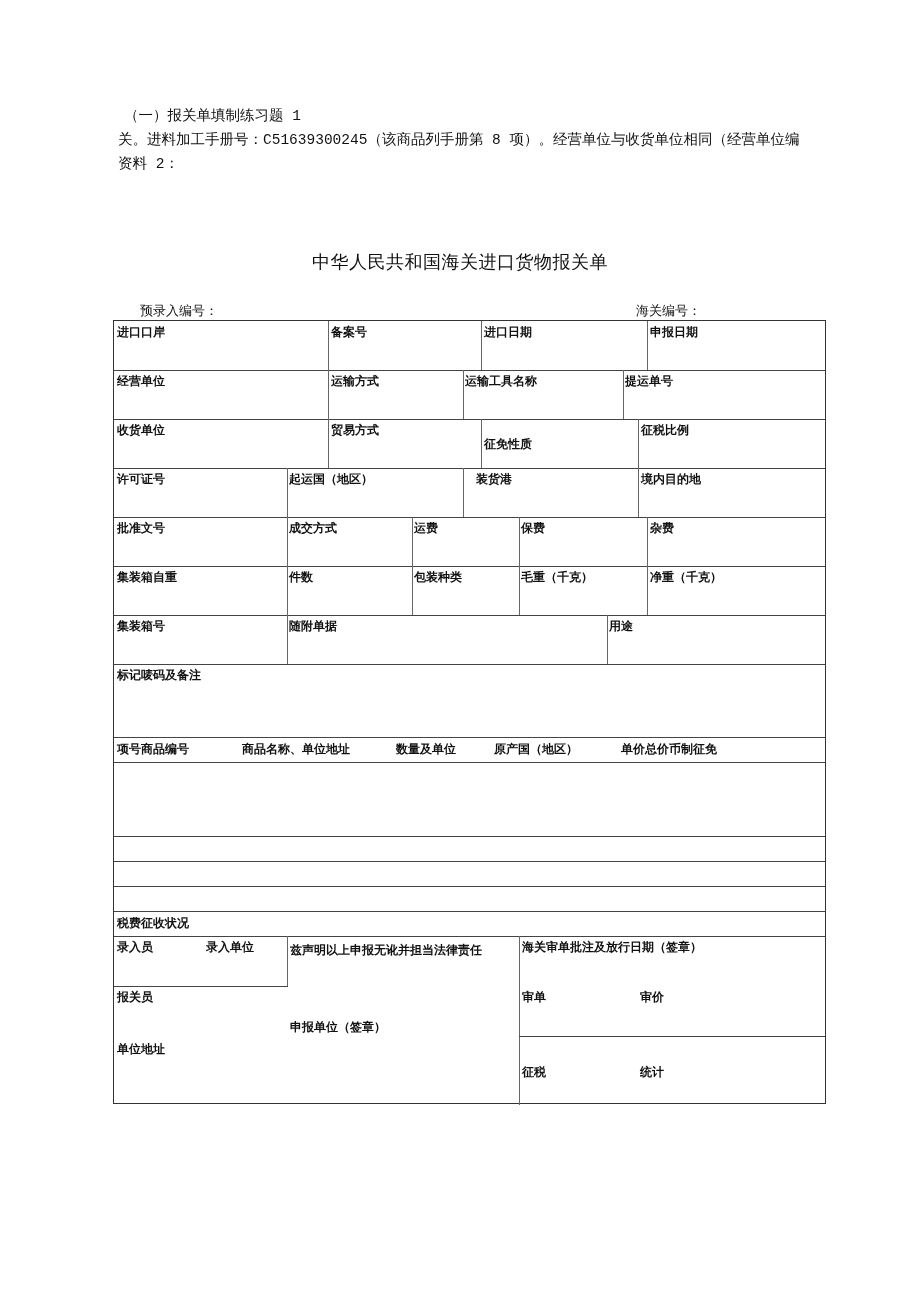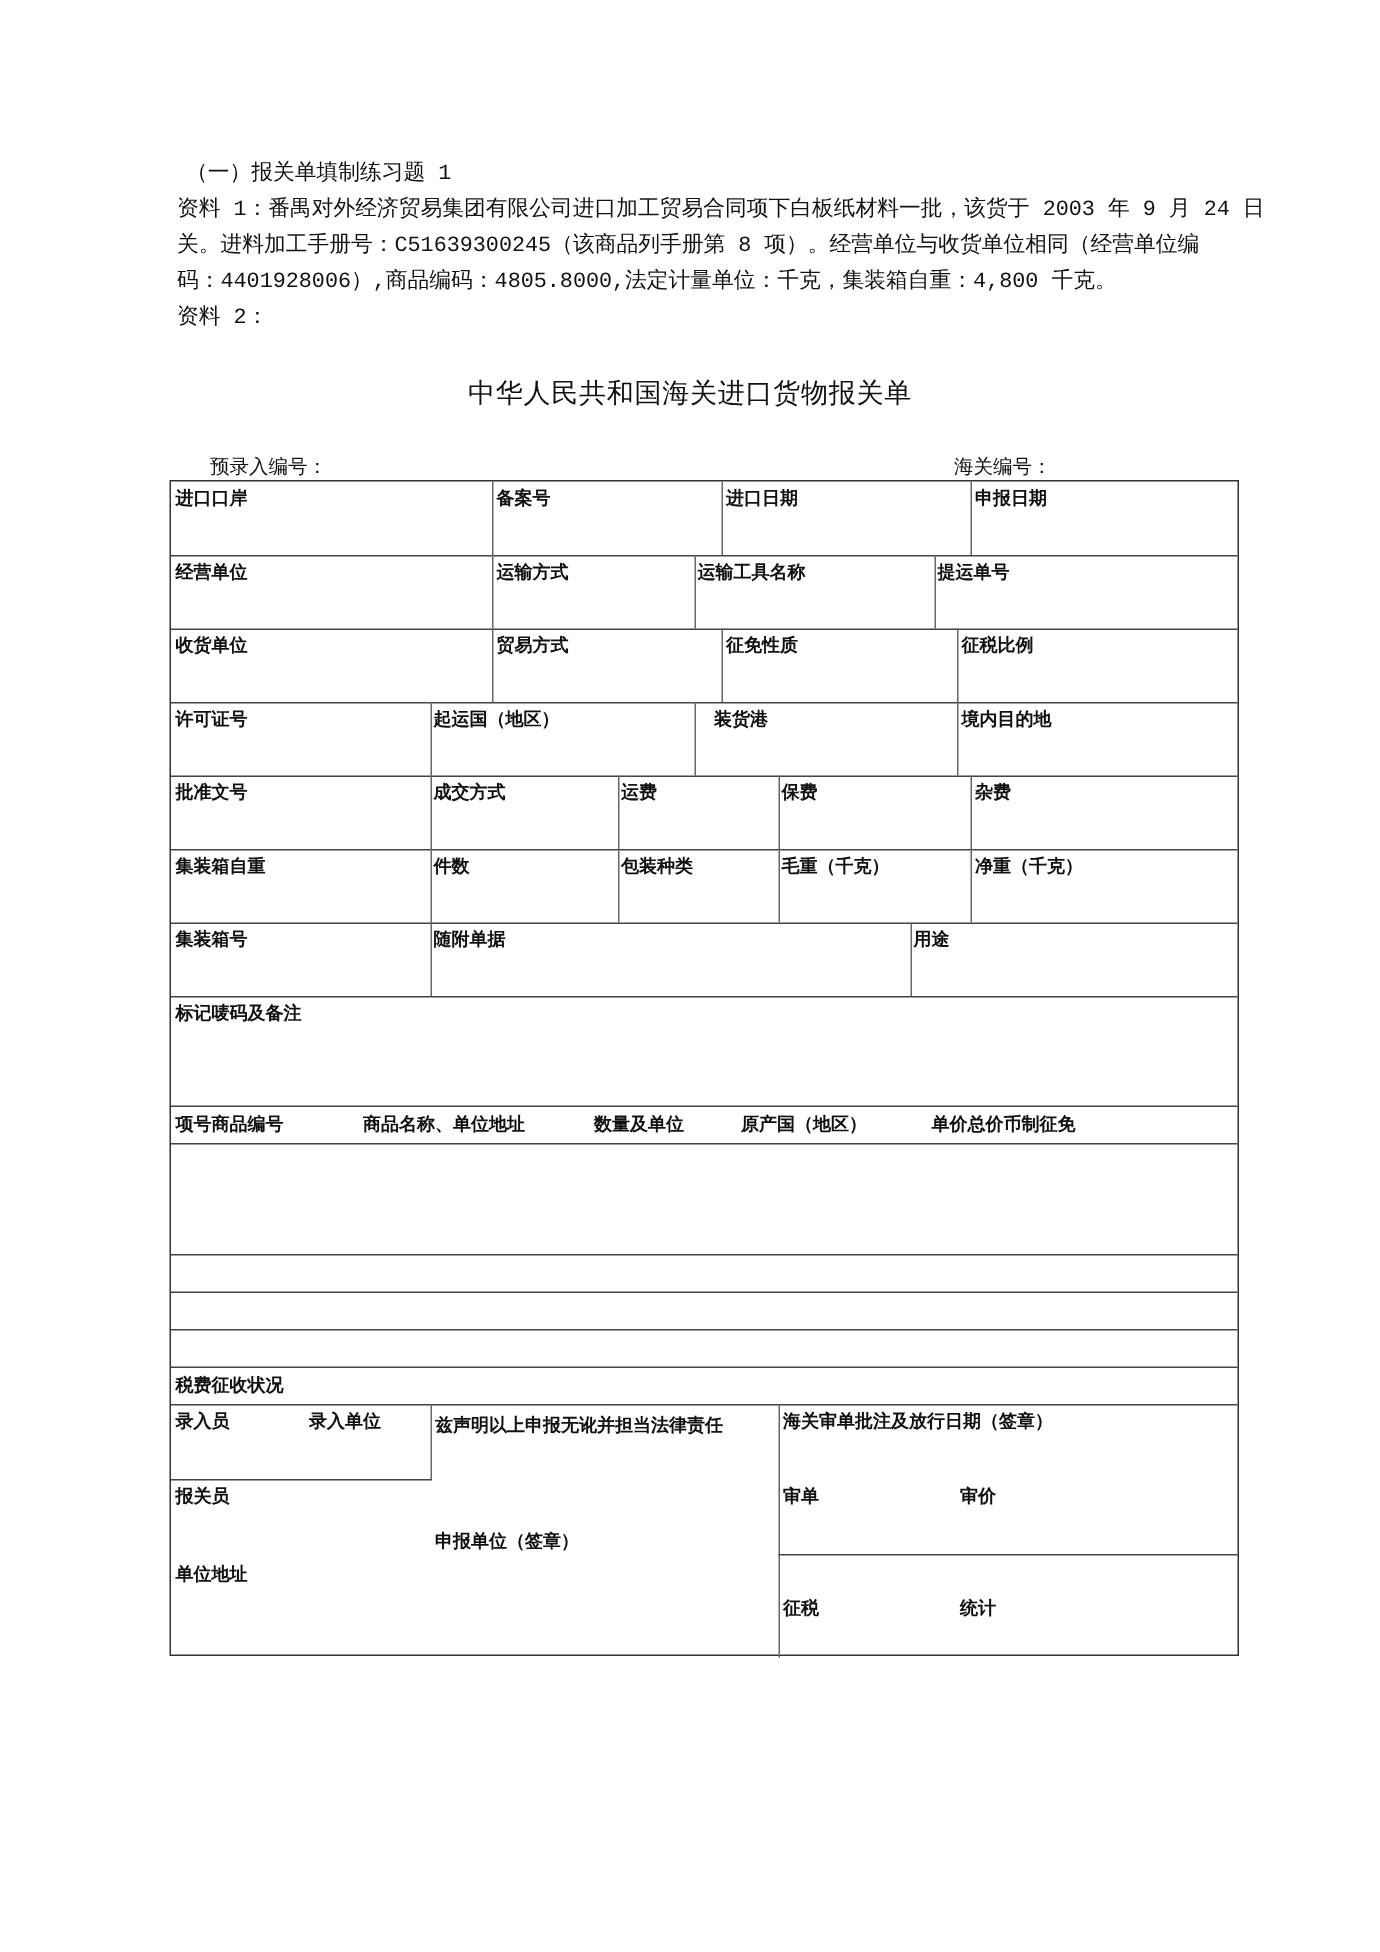--- a/index.html
+++ b/index.html
@@ -16,23 +16,21 @@
           border:1px solid #333; box-sizing:border-box; }
   .hline { position:absolute; left:0; right:0; height:0; border-top:1px solid #444; }
   .vline { position:absolute; width:0; border-left:1px solid #666; }
   .lbl { position:absolute; font-size:12px; white-space:nowrap;font-weight:bold; }
 </style>
 </head>
 <body>
 
 <div class="intro">
   <div class="line indent">（一）报关单填制练习题 1</div>
-  <div class="line">资料 1：番禺对外经济贸易集团有限公司进口加工贸易合同项下白板纸材料一批，该货于 2003 年 9 月 24 日</div>
   <div class="line">关。进料加工手册号：C51639300245（该商品列手册第 8 项）。经营单位与收货单位相同（经营单位编</div>
-  <div class="line">码：4401928006）,商品编码：4805.8000,法定计量单位：千克，集装箱自重：4,800 千克。</div>
   <div class="line">资料 2：</div>
 </div>
 
 <div class="title">中华人民共和国海关进口货物报关单</div>
 
 <div class="prenum" style="left:140px;">预录入编号：</div>
 <div class="prenum" style="left:636px;">海关编号：</div>
 
 <div class="form">
 
@@ -65,21 +63,21 @@
   <div class="lbl" style="left:3px;top:52px">经营单位</div>
   <div class="lbl" style="left:217px;top:52px">运输方式</div>
   <div class="lbl" style="left:351px;top:52px">运输工具名称</div>
   <div class="lbl" style="left:511px;top:52px">提运单号</div>
 
   <div class="vline" style="left:214px;top:98px;height:49px"></div>
   <div class="vline" style="left:367px;top:98px;height:49px"></div>
   <div class="vline" style="left:524px;top:98px;height:49px"></div>
   <div class="lbl" style="left:3px;top:101px">收货单位</div>
   <div class="lbl" style="left:217px;top:101px">贸易方式</div>
-  <div class="lbl" style="left:370px;top:101px">征免性质</div>
+  <div class="lbl" style="left:370px;top:115px">征免性质</div>
   <div class="lbl" style="left:527px;top:101px">征税比例</div>
 
   <div class="vline" style="left:173px;top:147px;height:49px"></div>
   <div class="vline" style="left:349px;top:147px;height:49px"></div>
   <div class="vline" style="left:524px;top:147px;height:49px"></div>
   <div class="lbl" style="left:3px;top:150px">许可证号</div>
   <div class="lbl" style="left:175px;top:150px">起运国（地区）</div>
   <div class="lbl" style="left:362px;top:150px">装货港</div>
   <div class="lbl" style="left:527px;top:150px">境内目的地</div>
 

